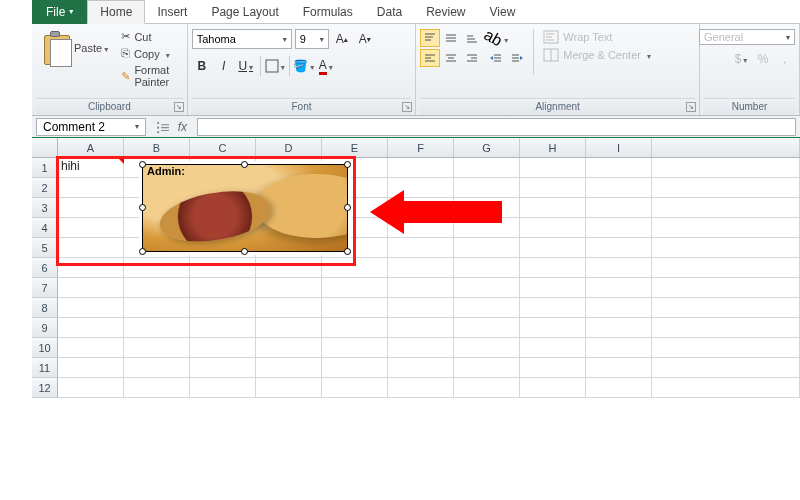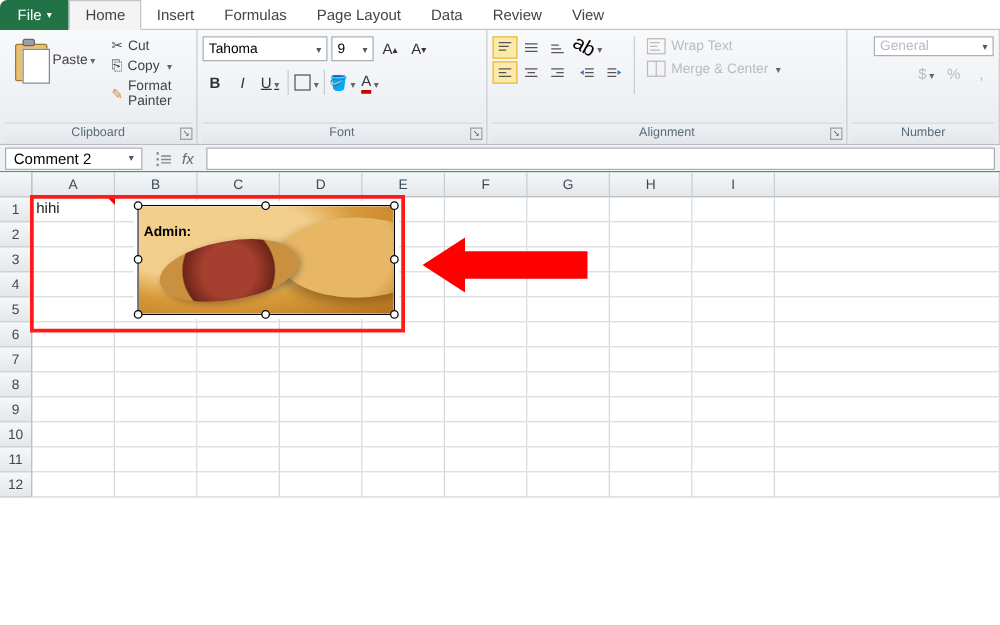--- a/index.html
+++ b/index.html
@@ -1,17 +1,17 @@
 <!DOCTYPE html>
 <html><head>
 <meta charset="utf-8">
 <style>
   * { box-sizing: border-box; margin: 0; padding: 0; font-family: 'Segoe UI', Tahoma, sans-serif; }
   body { background: #fff; width: 800px; height: 500px; overflow: hidden; position: relative; }
-  .container { background: #fff; width: 800px; height: 500px; border-radius: 6px; overflow: hidden; position: relative; }
+  .container { background: #fff; width: 800px; height: 500px; border-radius: 6px; overflow: hidden; position: relative; padding-left: 32px; }
   
   
   .tabs { display: flex; align-items: center; background: #fff; height: 24px; border-bottom: 1px solid #c5c5c5; }
   .file-tab { background: #217346; background: #1e7145; background: #2b579a; background: #1e7145; color: #fff; padding: 3px 14px; font-size: 12px; height: 24px; display: flex; align-items: center; }
   .file-tab { background: #217346; }
   .tab { padding: 4px 12px; font-size: 12px; color: #444; cursor: pointer; }
   .tab.active { background: #f4f4f4; border: 1px solid #c5c5c5; border-bottom: 1px solid #f4f4f4; margin-bottom: -1px; }
   
   
   .ribbon { background: linear-gradient(#f8f9fb,#e8ecef); height: 92px; border-bottom: 1px solid #b8bcc0; display: flex; }
@@ -60,21 +60,21 @@
   .cell { width: 66px; border-right: 1px solid #d4d8dc; border-bottom: 1px solid #d4d8dc; background: #fff; font-size: 12px; padding: 1px 3px; color: #222; }
   
   
   .redbox { position: absolute; border: 3px solid #ff1a1a; pointer-events: none; }
   
   
   .comment { position: absolute; border: 1px solid #000; background: #fff; box-shadow: 0 0 0 3px #fff, 0 0 0 3px #fff; }
   .comment .hatch { position: absolute; inset: -4px; border: 4px solid transparent; background:
     repeating-linear-gradient(45deg,#444 0 2px,#fff 2px 6px); z-index: -1; }
   .comment .inner { position: absolute; inset: 0; background: #fff; overflow: hidden; }
-  .comment-label { position: absolute; top: 15px; left: 4px; font-weight: 700; font-size: 11px; color: #000; z-index: 3; }
+  .comment-label { position: absolute; top: 0; left: 4px; font-weight: 700; font-size: 11px; color: #000; z-index: 3; }
   .handle { position: absolute; width: 7px; height: 7px; background: #fff; border: 1px solid #000; border-radius: 50%; }
   
   
   .arrow-ptr { position: absolute; }
   .arrow-ptr .shaft { position: absolute; background: #ff0000; height: 22px; }
   .arrow-ptr .head { position: absolute; width: 0; height: 0; border-top: 22px solid transparent; border-bottom: 22px solid transparent; border-right: 34px solid #ff0000; }
   
   
   .clip-icon { width: 30px; height: 34px; position: relative; }
   .clip-icon .board { position: absolute; inset: 4px 2px 0 2px; background: #e8c070; border: 1px solid #9c7a30; border-radius: 2px; }
@@ -96,22 +96,22 @@
 <body>
 <div class="container">
 
 <div class="tabs">
   <div class="file-tab" style="background:#217346">
         <span>File</span> 
         <span style="font-size:8px;margin-left:4px">▾</span>
       </div>
   <div class="tab active">Home</div>
   <div class="tab">Insert</div>
+  <div class="tab">Page Layout</div>
   <div class="tab">Formulas</div>
-  <div class="tab">Page Layout</div>
   <div class="tab">Data</div>
   <div class="tab">Review</div>
   <div class="tab">View</div>
 </div>
 
 <div class="ribbon">
 
   <div class="group" style="width:158px">
     <div class="group-body">
       <div class="big-btn">

